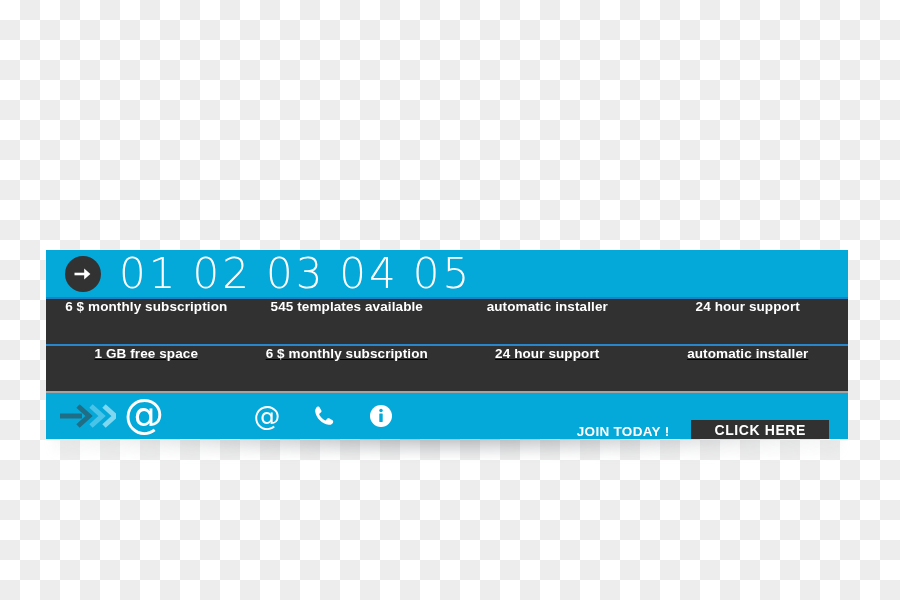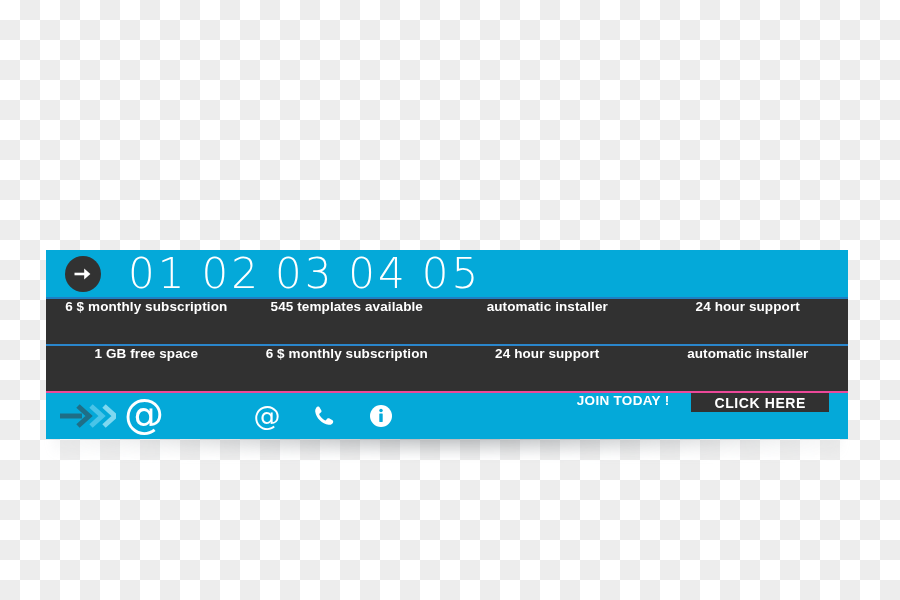--- a/index.html
+++ b/index.html
@@ -55,42 +55,42 @@
     flex: 0 0 36px;
     border-radius: 50%;
     background: #323232;
     display: flex;
     align-items: center;
     justify-content: center;
   }
   .header-arrow-badge svg { display: block; }
 
   .step-numbers {
-    margin-left: 27px;
+    margin-left: 18px;
     color: #ffffff;
     font-size: 42px;
     font-weight: 300;
     letter-spacing: 3px;
     line-height: 1;
     white-space: nowrap;
     font-family: "DejaVu Sans", sans-serif;
   }
   .step-numbers .num { margin-right: 14px; }
   .step-numbers .num:last-child { margin-right: 0; }
 
   
   .feature-row {
     display: flex;
     align-items: flex-start;
     height: 47px;
     background: #313131;
     box-sizing: border-box;
   }
   .feature-row.row-first { border-bottom: 2px solid #2a86cc; }
-  .feature-row.row-second { border-bottom: 2px solid #ec4899; }
+  .feature-row.row-second { border-bottom: 2px solid #a3a3a3; text-decoration: underline; }
   .feature-cell {
     flex: 1 1 0;
     text-align: center;
     color: #ffffff;
     font-size: 13.5px;
     font-weight: bold;
     letter-spacing: 0.1px;
     white-space: nowrap;
     overflow: hidden;
   }
@@ -139,21 +139,21 @@
     line-height: 1;
     font-family: "DejaVu Sans", sans-serif;
     position: relative;
     top: -1px;
   }
   .contact-icon svg { display: block; }
 
   .bottom-right {
     margin-left: auto;
     display: flex;
-    align-items: flex-start;
+    align-items: flex-end;
     height: 100%;
   }
   .join-today {
     color: #ffffff;
     font-size: 13.5px;
     font-weight: bold;
     letter-spacing: 0.3px;
     white-space: nowrap;
     margin-right: 22px;
   }

